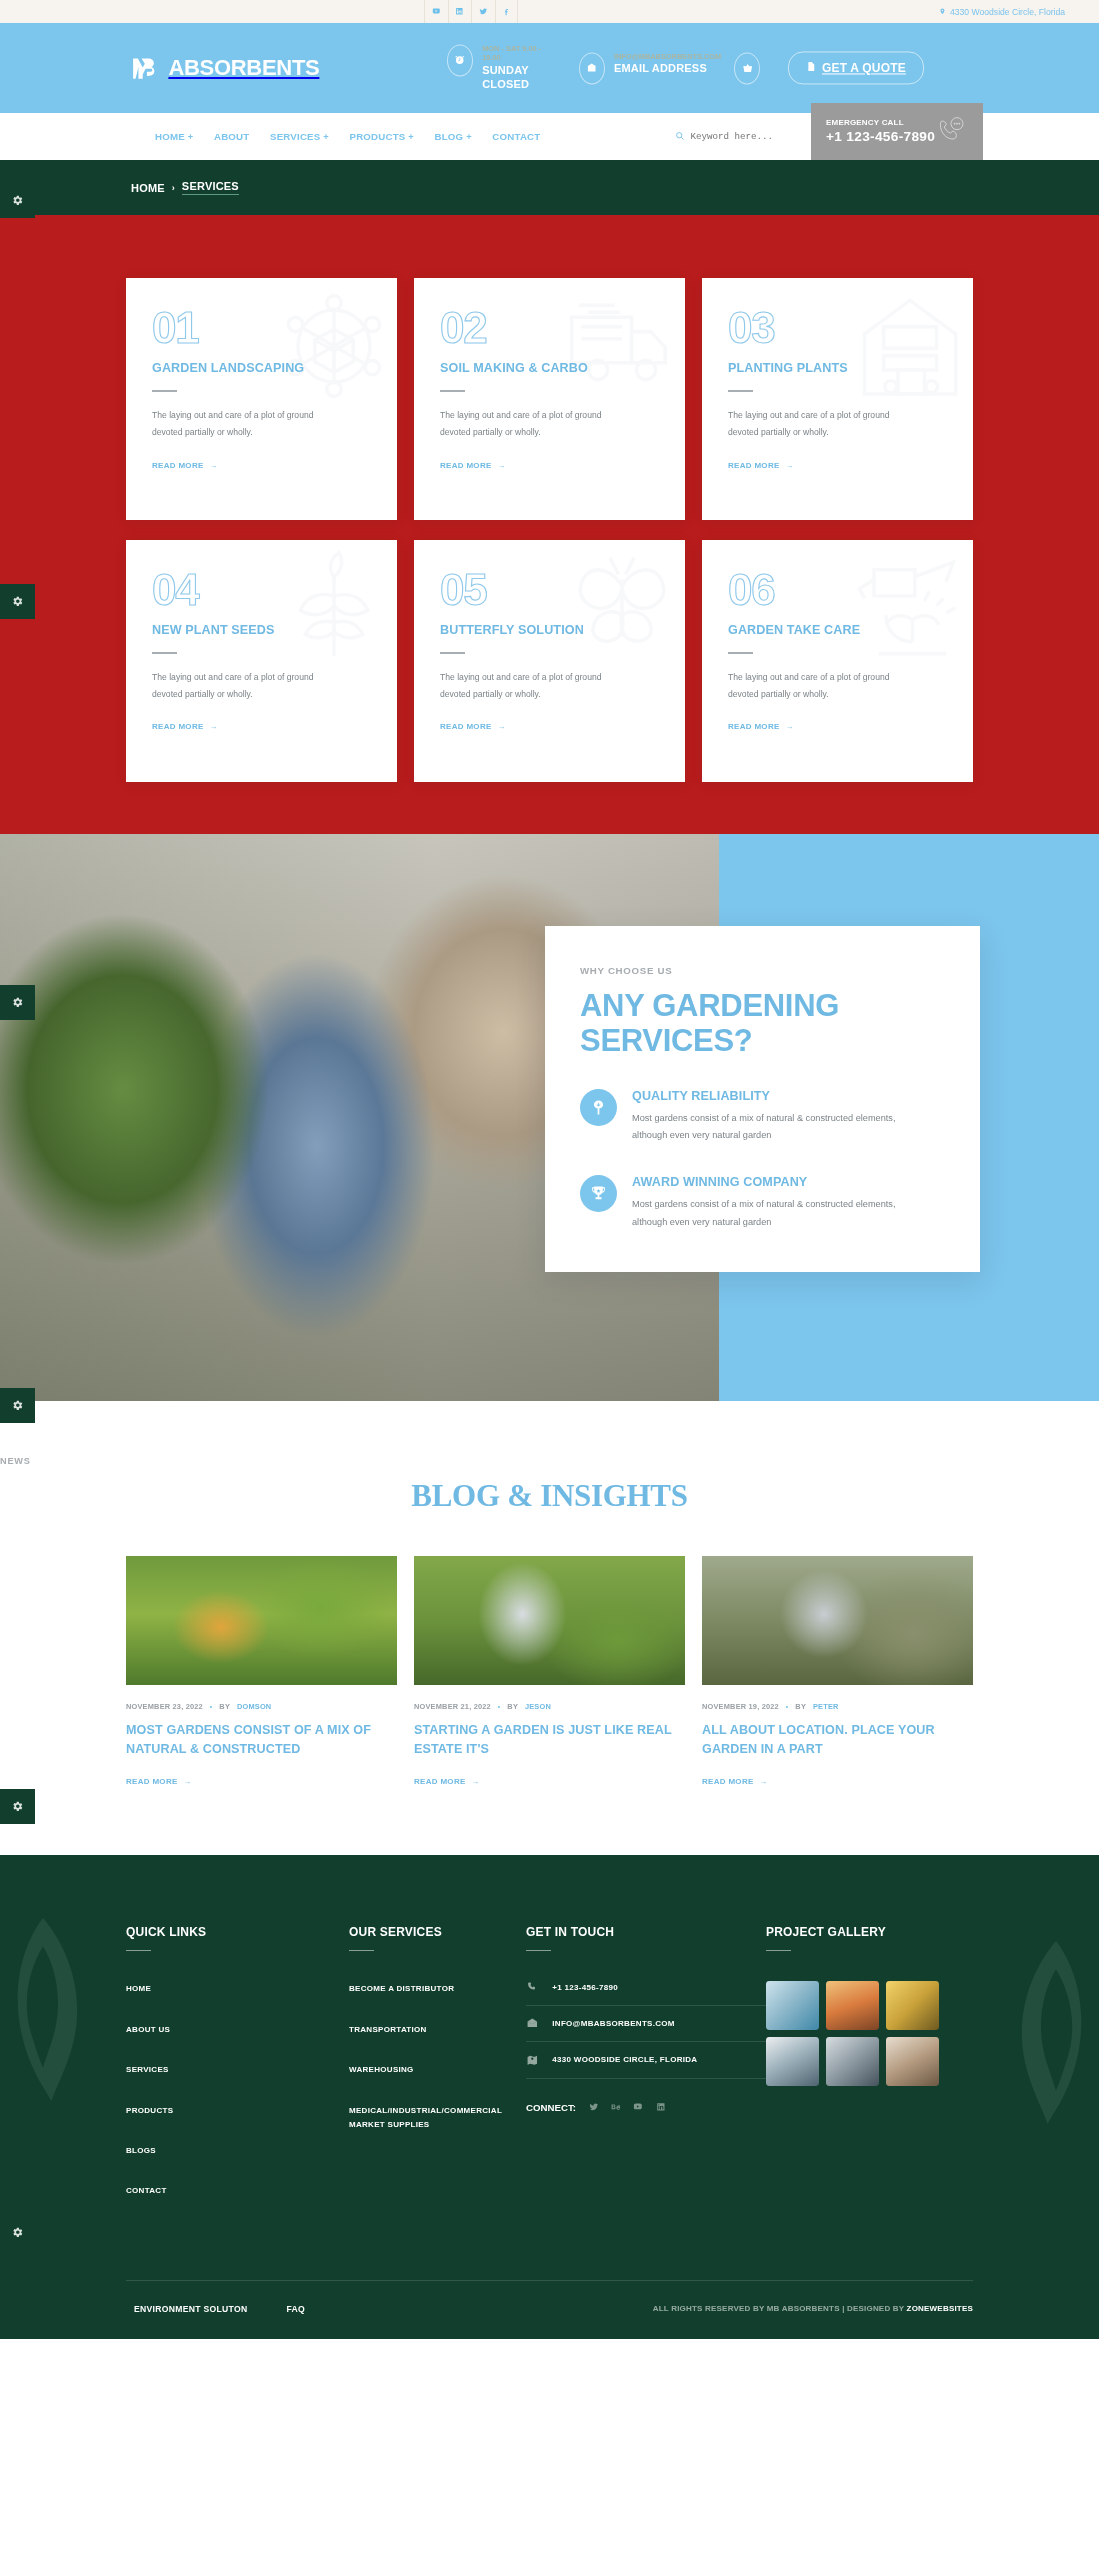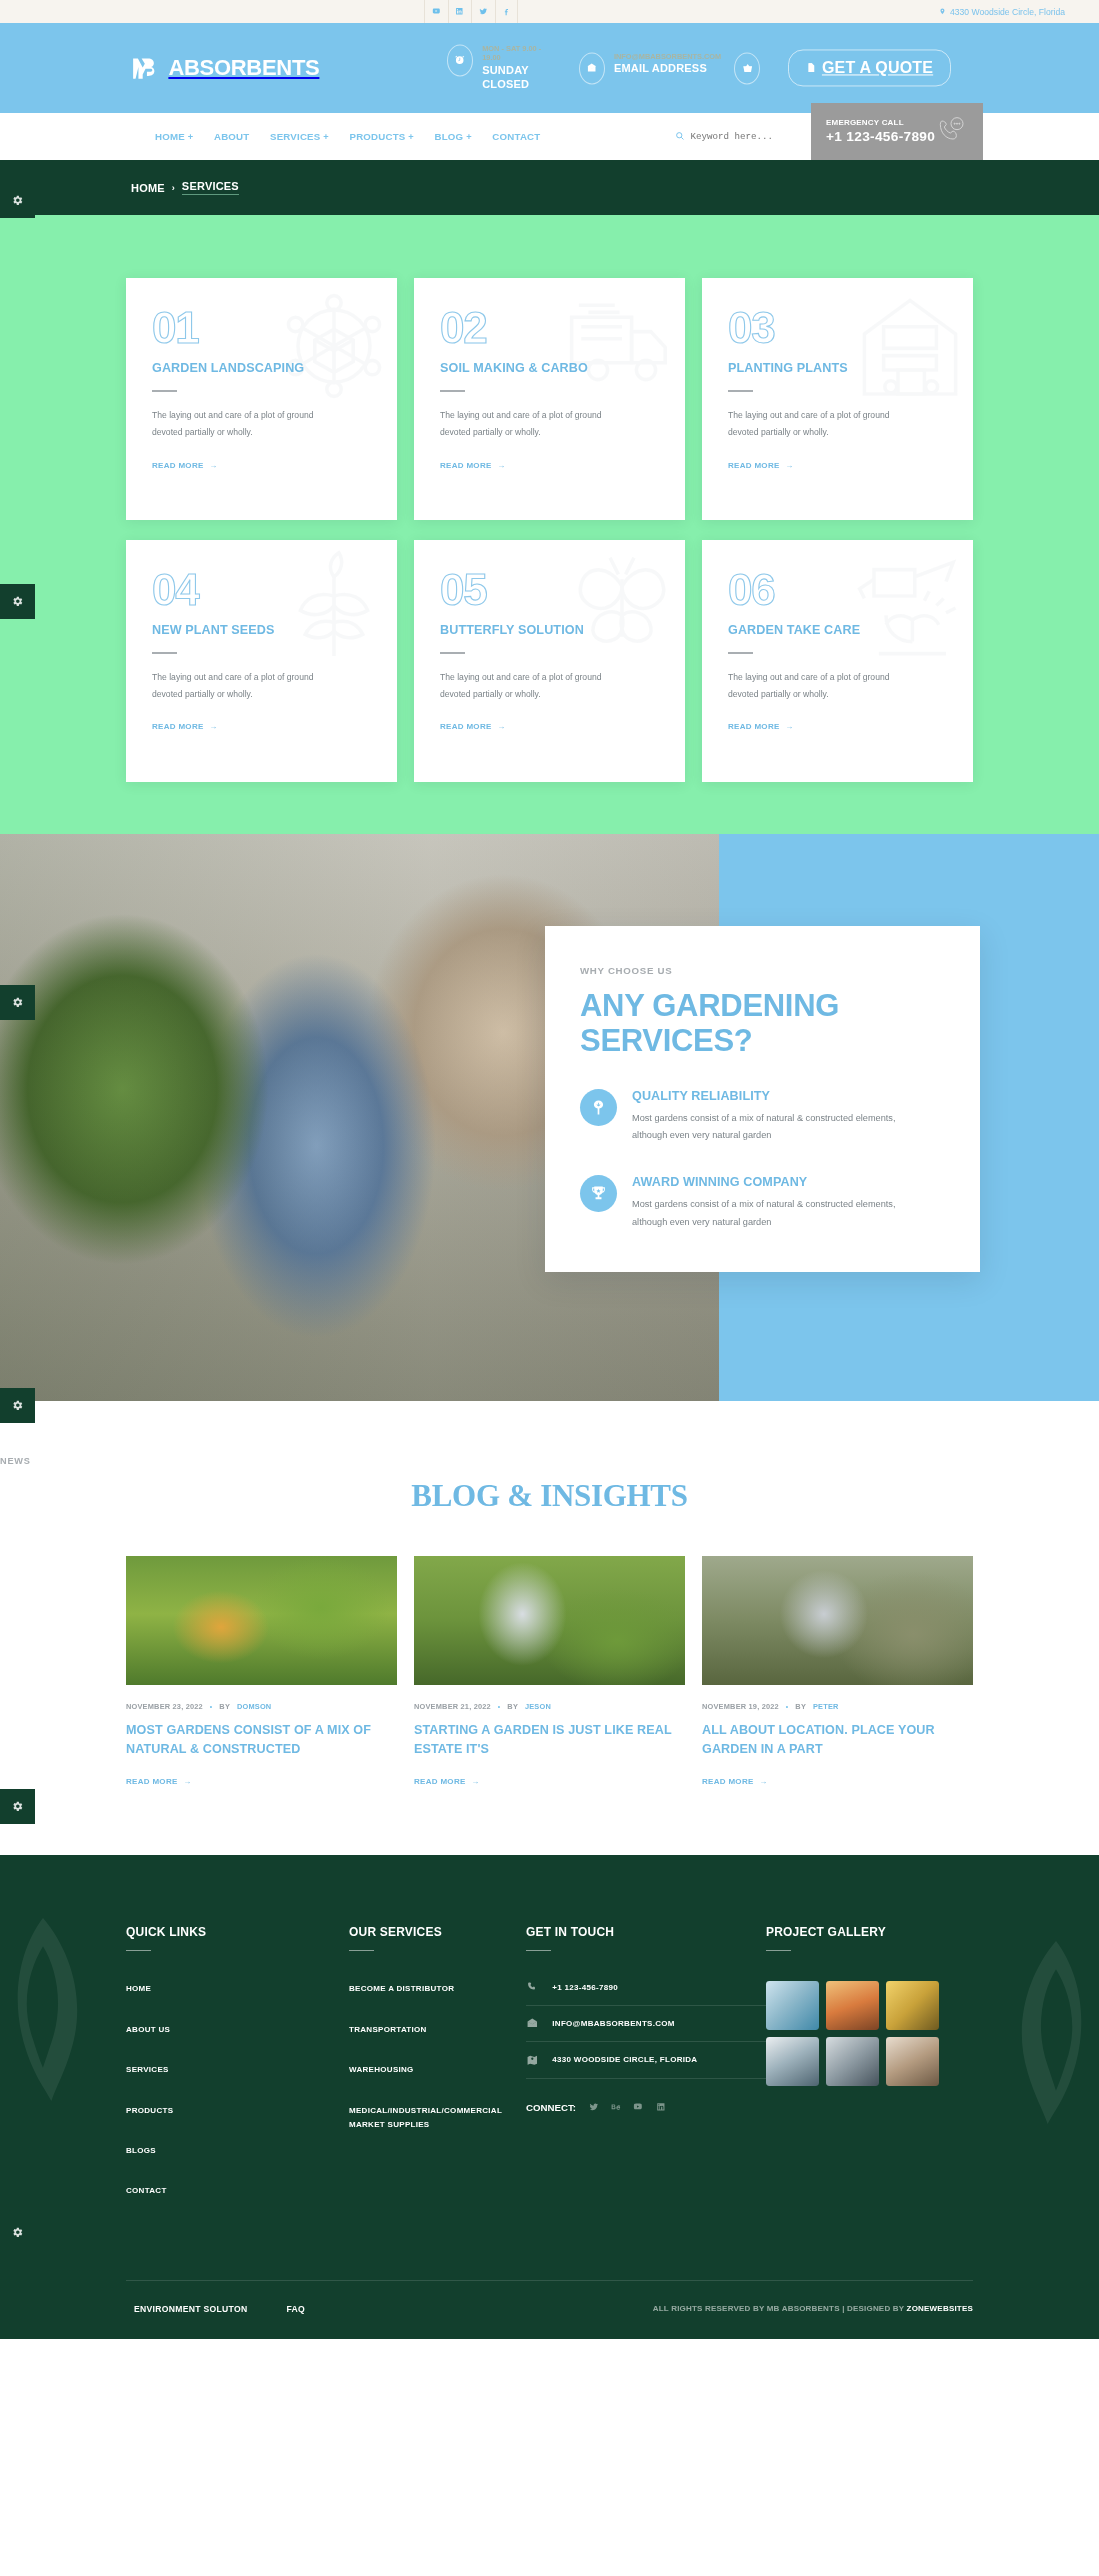--- a/index.html
+++ b/index.html
@@ -40,21 +40,21 @@
   .hdr-circle{
     width:26px;height:32px;border:0.6px solid rgba(255,255,255,.55);border-radius:50%;
     display:flex;align-items:center;justify-content:center;flex:0 0 auto;
   }
   .hdr-circle svg{width:11.4px;height:11.4px;fill:#fff;}
   .hdr-txt .small{color:#a9b5a2;font-size:7.4px;font-weight:bold;line-height:1.25;max-width:69px;}
   .hdr-txt .big{color:#fff;font-size:11px;font-weight:bold;line-height:1.3;letter-spacing:0.2px;}
   .hdr-quote{
     display:flex;align-items:center;gap:5.7px;padding:8.6px 17px;
     border:0.6px solid rgba(255,255,255,.6);border-radius:15px;color:#fff;
-    font-size:16px;font-weight:bold;letter-spacing:0.2px;cursor:pointer;
+    font-size:12px;font-weight:bold;letter-spacing:0.2px;cursor:pointer;
   }
   .hdr-quote svg{width:10.3px;height:10.3px;fill:#fff;}
 
   
   .navwrap{position:relative;height:47px;background:#fff;}
   .nav{position:absolute;left:155px;top:0;height:47px;display:flex;align-items:center;gap:20.6px;}
   .nav a{
     color:#7cc5ec;text-decoration:none;font-size:9.7px;font-weight:bold;letter-spacing:0.2px;
     display:flex;align-items:center;gap:2.9px;
   }
@@ -92,21 +92,21 @@
   .hero-title{color:#fff;font-size:49px;font-weight:bold;letter-spacing:-0.6px;line-height:1;}
 
   
   .crumb{height:55px;background:#123f2d;display:flex;align-items:center;}
   .crumb-in{margin-left:131px;display:flex;align-items:center;gap:6.9px;}
   .crumb a,.crumb span{color:#fff;font-size:11px;font-weight:bold;letter-spacing:0.2px;text-decoration:none;}
   .crumb .cur{border-bottom:1.1px solid #5f9a7e;padding-bottom:1.7px;}
   .crumb .sep{font-size:9.2px;}
 
   
-  .services{background:#86efac;padding:63px 0 52px;}
+  .services{background:#b91c1c;padding:63px 0 52px;}
   .grid{width:847px;margin:0 auto;display:grid;grid-template-columns:repeat(3,1fr);gap:19.5px 17px;}
   .card{
     background:#fff;box-shadow:0 1.7px 12.6px rgba(20,40,60,.09);
     padding:29px 26px 26px;position:relative;overflow:hidden;min-height:242px;
   }
   .card-bgicon{position:absolute;right:3.4px;top:8px;opacity:.30;pointer-events:none;}
   .card-bgicon svg{width:120px;height:120px;fill:none;stroke:#e7eaec;stroke-width:3;}
   .card-num{
     font-size:44px;font-weight:bold;line-height:.95;letter-spacing:-1.1px;
     color:transparent;-webkit-text-stroke:1.1px #8ec8ea;position:relative;z-index:2;

